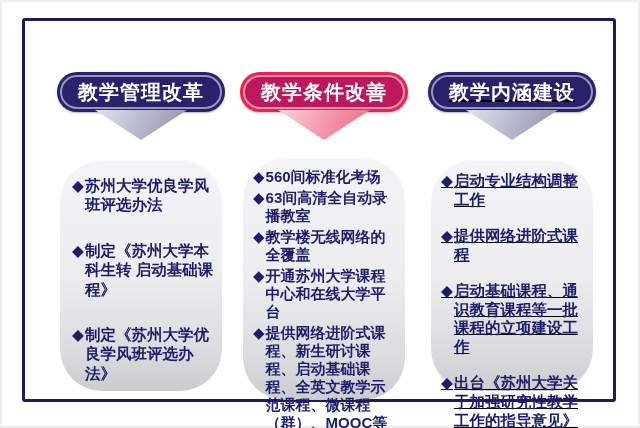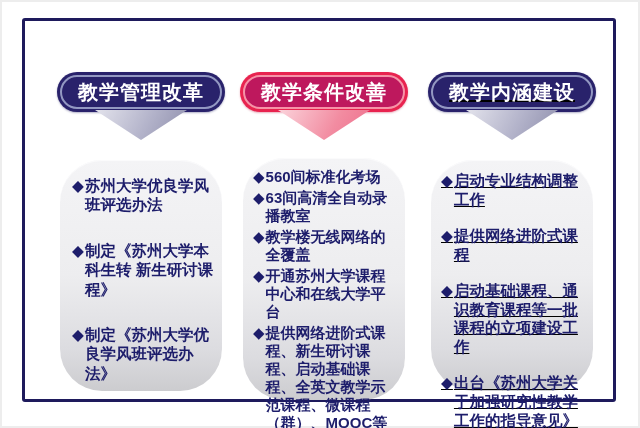--- a/index.html
+++ b/index.html
@@ -70,21 +70,21 @@
     </div>
   </div>
   <div class="arrow gray"></div>
   <div class="bodybox">
       <div class="item">
         <span class="dia">◆</span>
         <span class="txt">苏州大学优良学风班评选办法</span>
       </div>
       <div class="item">
         <span class="dia">◆</span>
-        <span class="txt">制定《苏州大学本科生转 新生研讨课程》</span>
+        <span class="txt">制定《苏州大学本科生转 启动基础课程》</span>
       </div>
       <div class="item">
         <span class="dia">◆</span>
         <span class="txt">制定《苏州大学优良学风班评选办法》</span>
       </div>
     </div>
 </div>
 
 <div class="column col-1">
   <div class="pill red">

